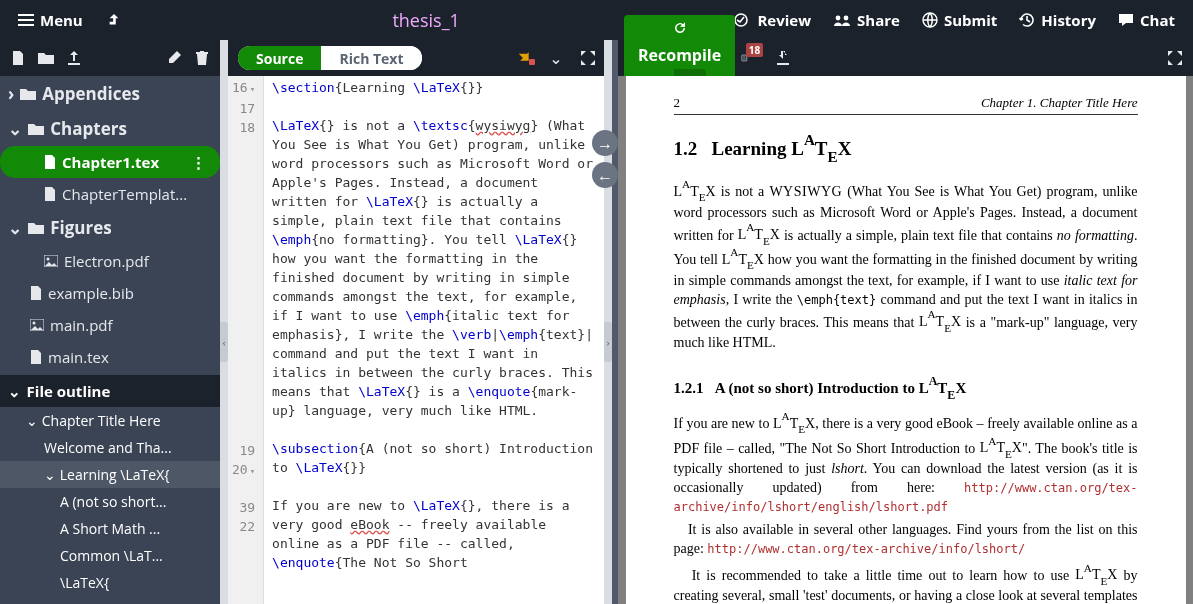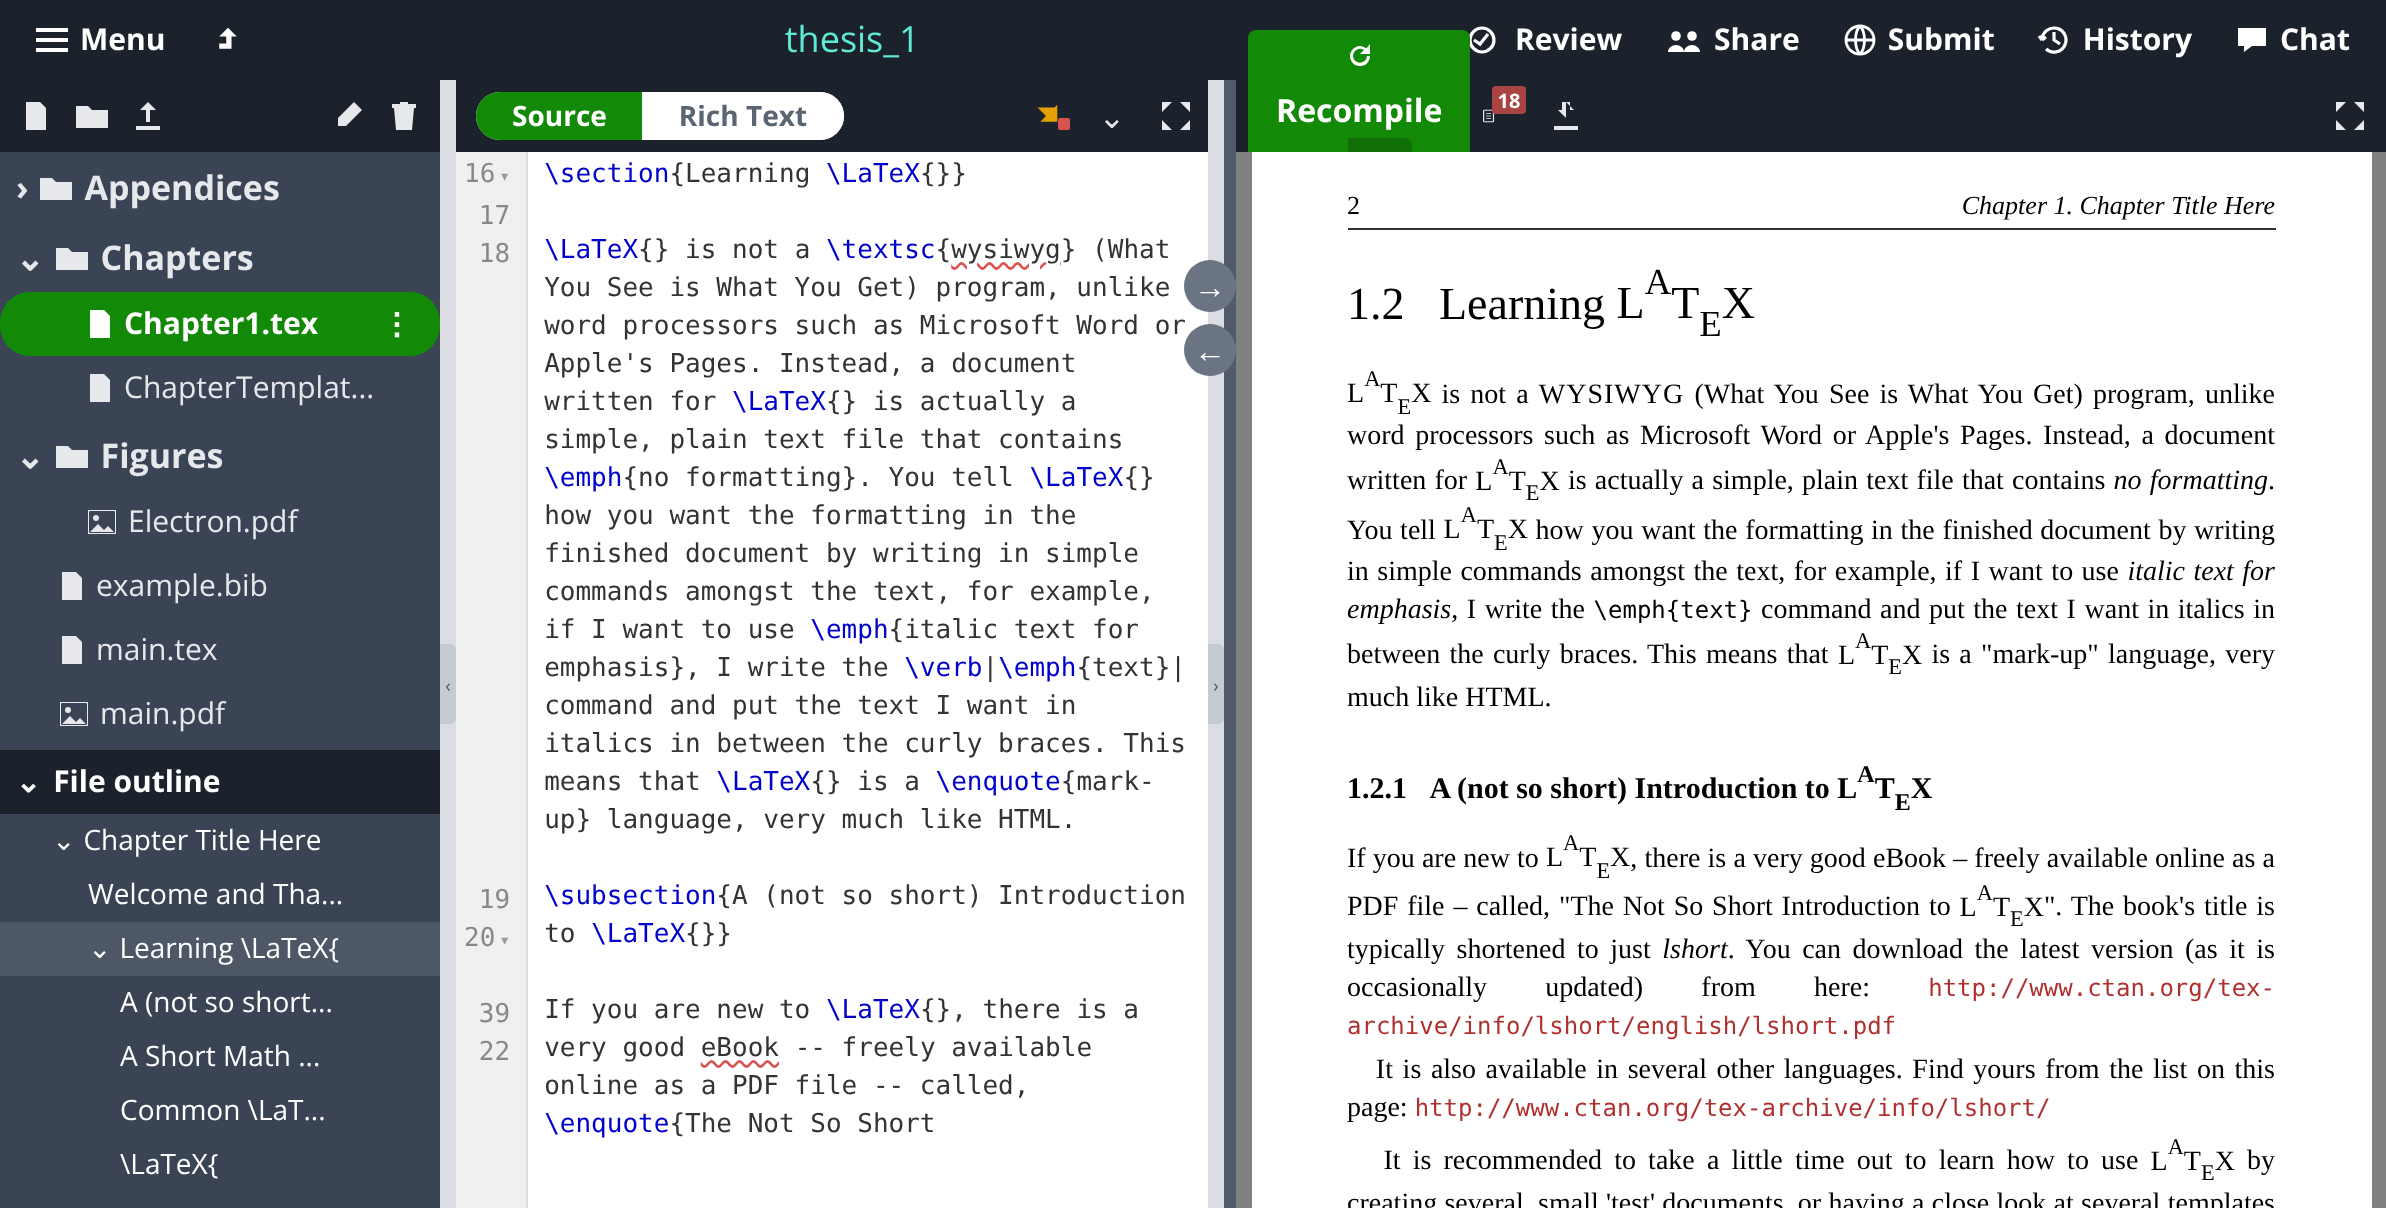--- a/index.html
+++ b/index.html
@@ -2,21 +2,21 @@
 <html><head>
 <meta charset="utf-8">
 <style>
 *{box-sizing:border-box;margin:0;padding:0;}
 body{font-family:"Open Sans","Helvetica Neue",Arial,sans-serif;background:#2c3645;color:#fff;overflow:hidden;}
 .app{width:1193px;height:604px;display:flex;flex-direction:column;background:#2c3645;}
 .topbar{height:40px;background:#1b222c;display:flex;align-items:center;padding:0 8px;}
 .topbar .left{display:flex;align-items:center;gap:4px;}
 .tb-btn{display:flex;align-items:center;gap:6px;padding:6px 10px;color:#fff;font-weight:700;font-size:15px;cursor:pointer;border-radius:3px;}
 .tb-icon{display:inline-flex;}
-.title{flex:1;text-align:center;font-size:18px;color:#5eead4;font-weight:400;}
+.title{flex:1;text-align:center;font-size:18px;color:#f0abfc;font-weight:400;}
 .topbar .right{display:flex;align-items:center;gap:2px;}
 .main{flex:1;display:flex;min-height:0;}
 .sidebar{width:220px;background:#3a4454;display:flex;flex-direction:column;min-height:0;}
 .side-toolbar{height:36px;background:#1b222c;display:flex;align-items:center;padding:0 6px;gap:4px;}
 .side-toolbar .spacer{flex:1;}
 .side-tool{width:24px;height:24px;display:flex;align-items:center;justify-content:center;cursor:pointer;color:#e6e8ec;}
 .tree{flex:1;overflow:auto;font-size:15px;}
 .node{display:flex;align-items:center;gap:6px;padding:6px 8px;color:#e6e8ec;cursor:pointer;}
 .node.folder{font-weight:700;font-size:17px;}
 .node.file{padding-left:30px;font-weight:400;}
@@ -48,21 +48,21 @@
 .viewer{flex:1;display:flex;flex-direction:column;background:#52596a;min-height:0;border-left:6px solid #52596a;}
 .vw-toolbar{height:36px;background:#1b222c;display:flex;align-items:center;padding:0 6px;gap:6px;}
 .recompile{background:#138a07;color:#fff;display:flex;align-items:center;gap:8px;padding:5px 14px;border-radius:4px;font-weight:700;font-size:16px;cursor:pointer;flex-direction:column;}
 .recompile .caret{background:#0f6e05;margin:-5px -14px -5px 6px;padding:5px 8px;border-radius:0 4px 4px 0;}
 .badge{background:#a94442;color:#fff;font-size:10px;font-weight:700;padding:0 3px;border-radius:2px;position:relative;top:-8px;left:-2px;}
 .vw-toolbar .grow{flex:1;}
 .page-wrap{flex:1;background:#808080;overflow:auto;display:flex;justify-content:center;padding:0;}
 .page{background:#fff;width:100%;max-width:560px;min-height:560px;color:#000;font-family:"Times New Roman",Times,serif;padding:18px 48px 20px 48px;font-size:14px;line-height:1.35;}
 .page .running{display:flex;justify-content:space-between;font-size:13px;border-bottom:1px solid #333;padding-bottom:2px;margin-bottom:18px;}
 .page .running .rt{font-style:italic;}
-.page h2{font-size:23px;font-weight:400;margin:14px 0 14px 0;font-family:"Times New Roman",serif;}
+.page h2{font-size:19px;font-weight:700;margin:14px 0 14px 0;font-family:"Times New Roman",serif;}
 .page h3{font-size:15px;font-weight:700;margin:22px 0 10px 0;}
 .page p{margin:0 0 4px 0;text-align:justify;}
 .page .sc{font-variant:small-caps;letter-spacing:0.5px;}
 .page .it{font-style:italic;}
 .page .tt{font-family:Menlo,Monaco,Consolas,monospace;font-size:12px;}
 .page .link{color:#b03030;}
 .latex{font-family:"Times New Roman",serif;}
 .latex sup{font-size:0.8em;position:relative;top:-0.2em;}
 .latex sub{font-size:0.8em;position:relative;top:0.15em;}
 .vgutter{width:8px;background:#dadde2;position:relative;}
@@ -232,35 +232,35 @@
         <div class="node file">
           <span>
               <svg width="12" height="14" viewBox="0 0 12 14" fill="currentColor">
                 <path d="M1 0h7l3 3v11H1z"></path>
               </svg>
             </span>
           <span>example.bib</span>
         </div>
         <div class="node file">
           <span>
-              <svg width="12" height="14" viewBox="0 0 12 14" fill="currentColor">
-                <path d="M1 0h7l3 3v11H1z"></path>
-              </svg>
-            </span>
-          <span>main.tex</span>
-        </div>
-        <div class="node file">
-          <span>
               <svg width="14" height="12" viewBox="0 0 14 12" fill="currentColor">
                 <rect width="14" height="12" rx="1" fill="none" stroke="currentColor"></rect>
                 <circle cx="4" cy="4" r="1.5"></circle>
                 <path d="M1 11l4-4 3 3 2-2 3 3z"></path>
               </svg>
             </span>
           <span>main.pdf</span>
+        </div>
+        <div class="node file">
+          <span>
+              <svg width="12" height="14" viewBox="0 0 12 14" fill="currentColor">
+                <path d="M1 0h7l3 3v11H1z"></path>
+              </svg>
+            </span>
+          <span>main.tex</span>
         </div>
       </div>
       <div class="outline-head">
         <span>⌄</span>
         <span>File outline</span>
       </div>
       <div class="outline">
         <div class="orow ind1">
             <span>⌄</span>
             <span>Chapter Title Here</span>

